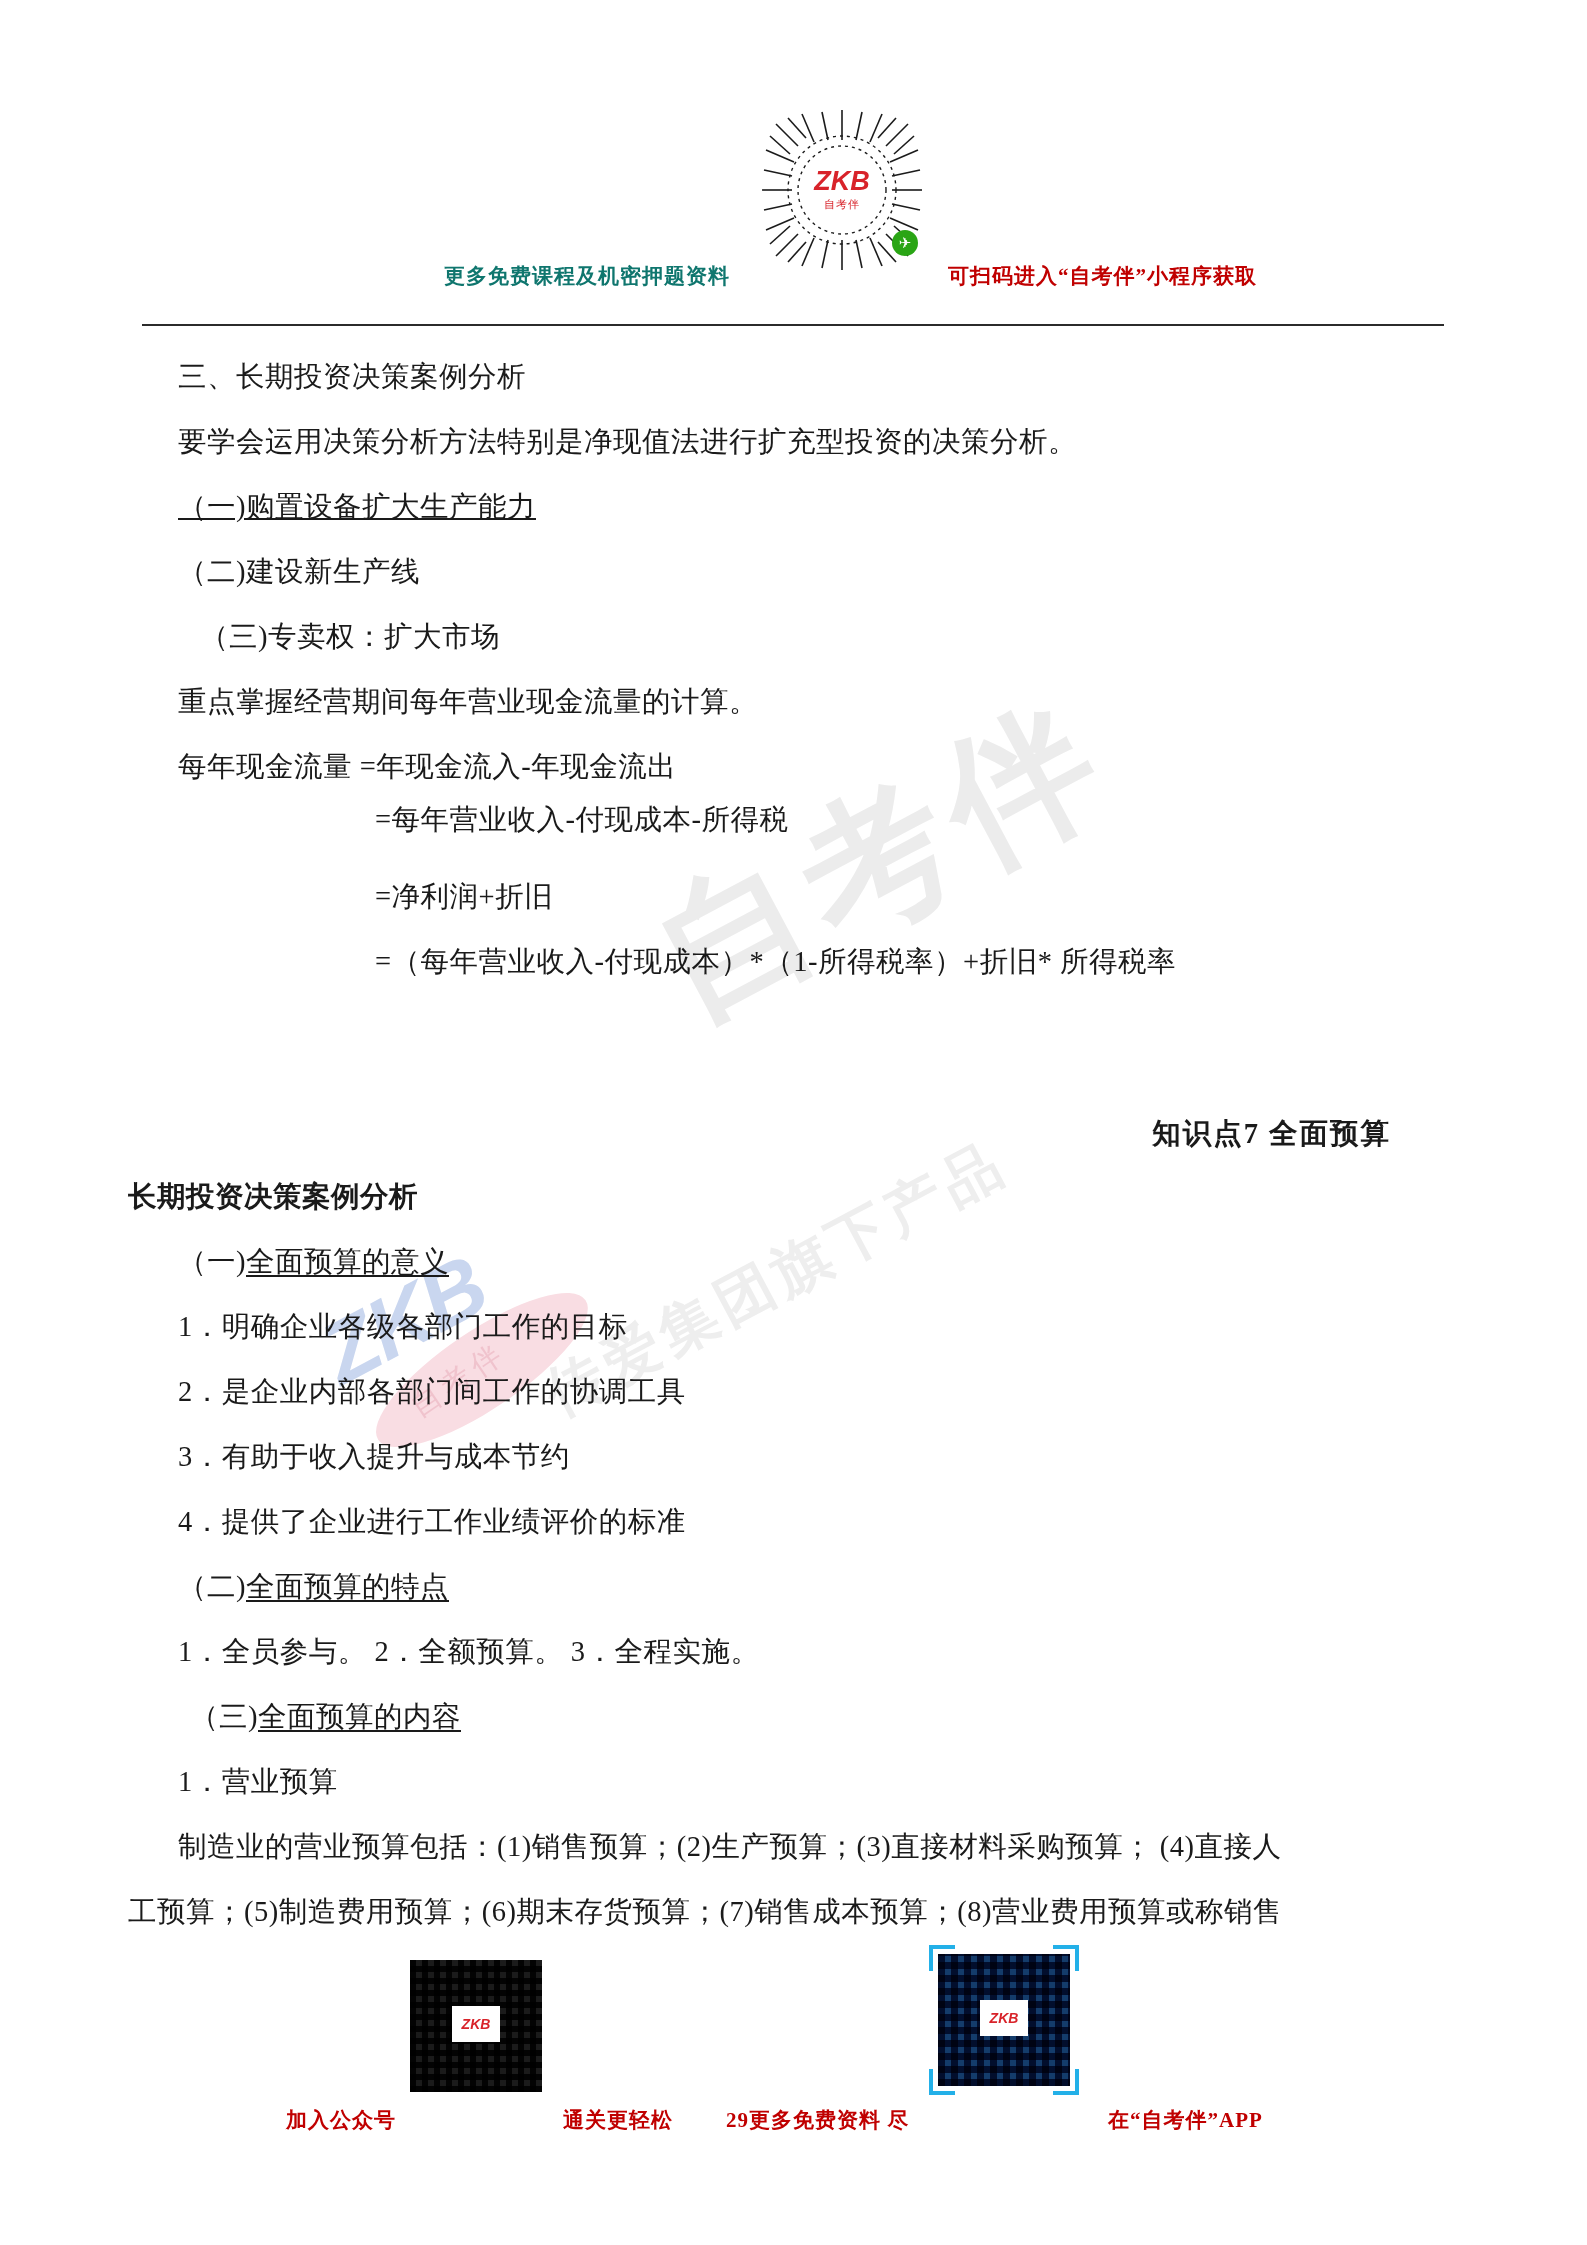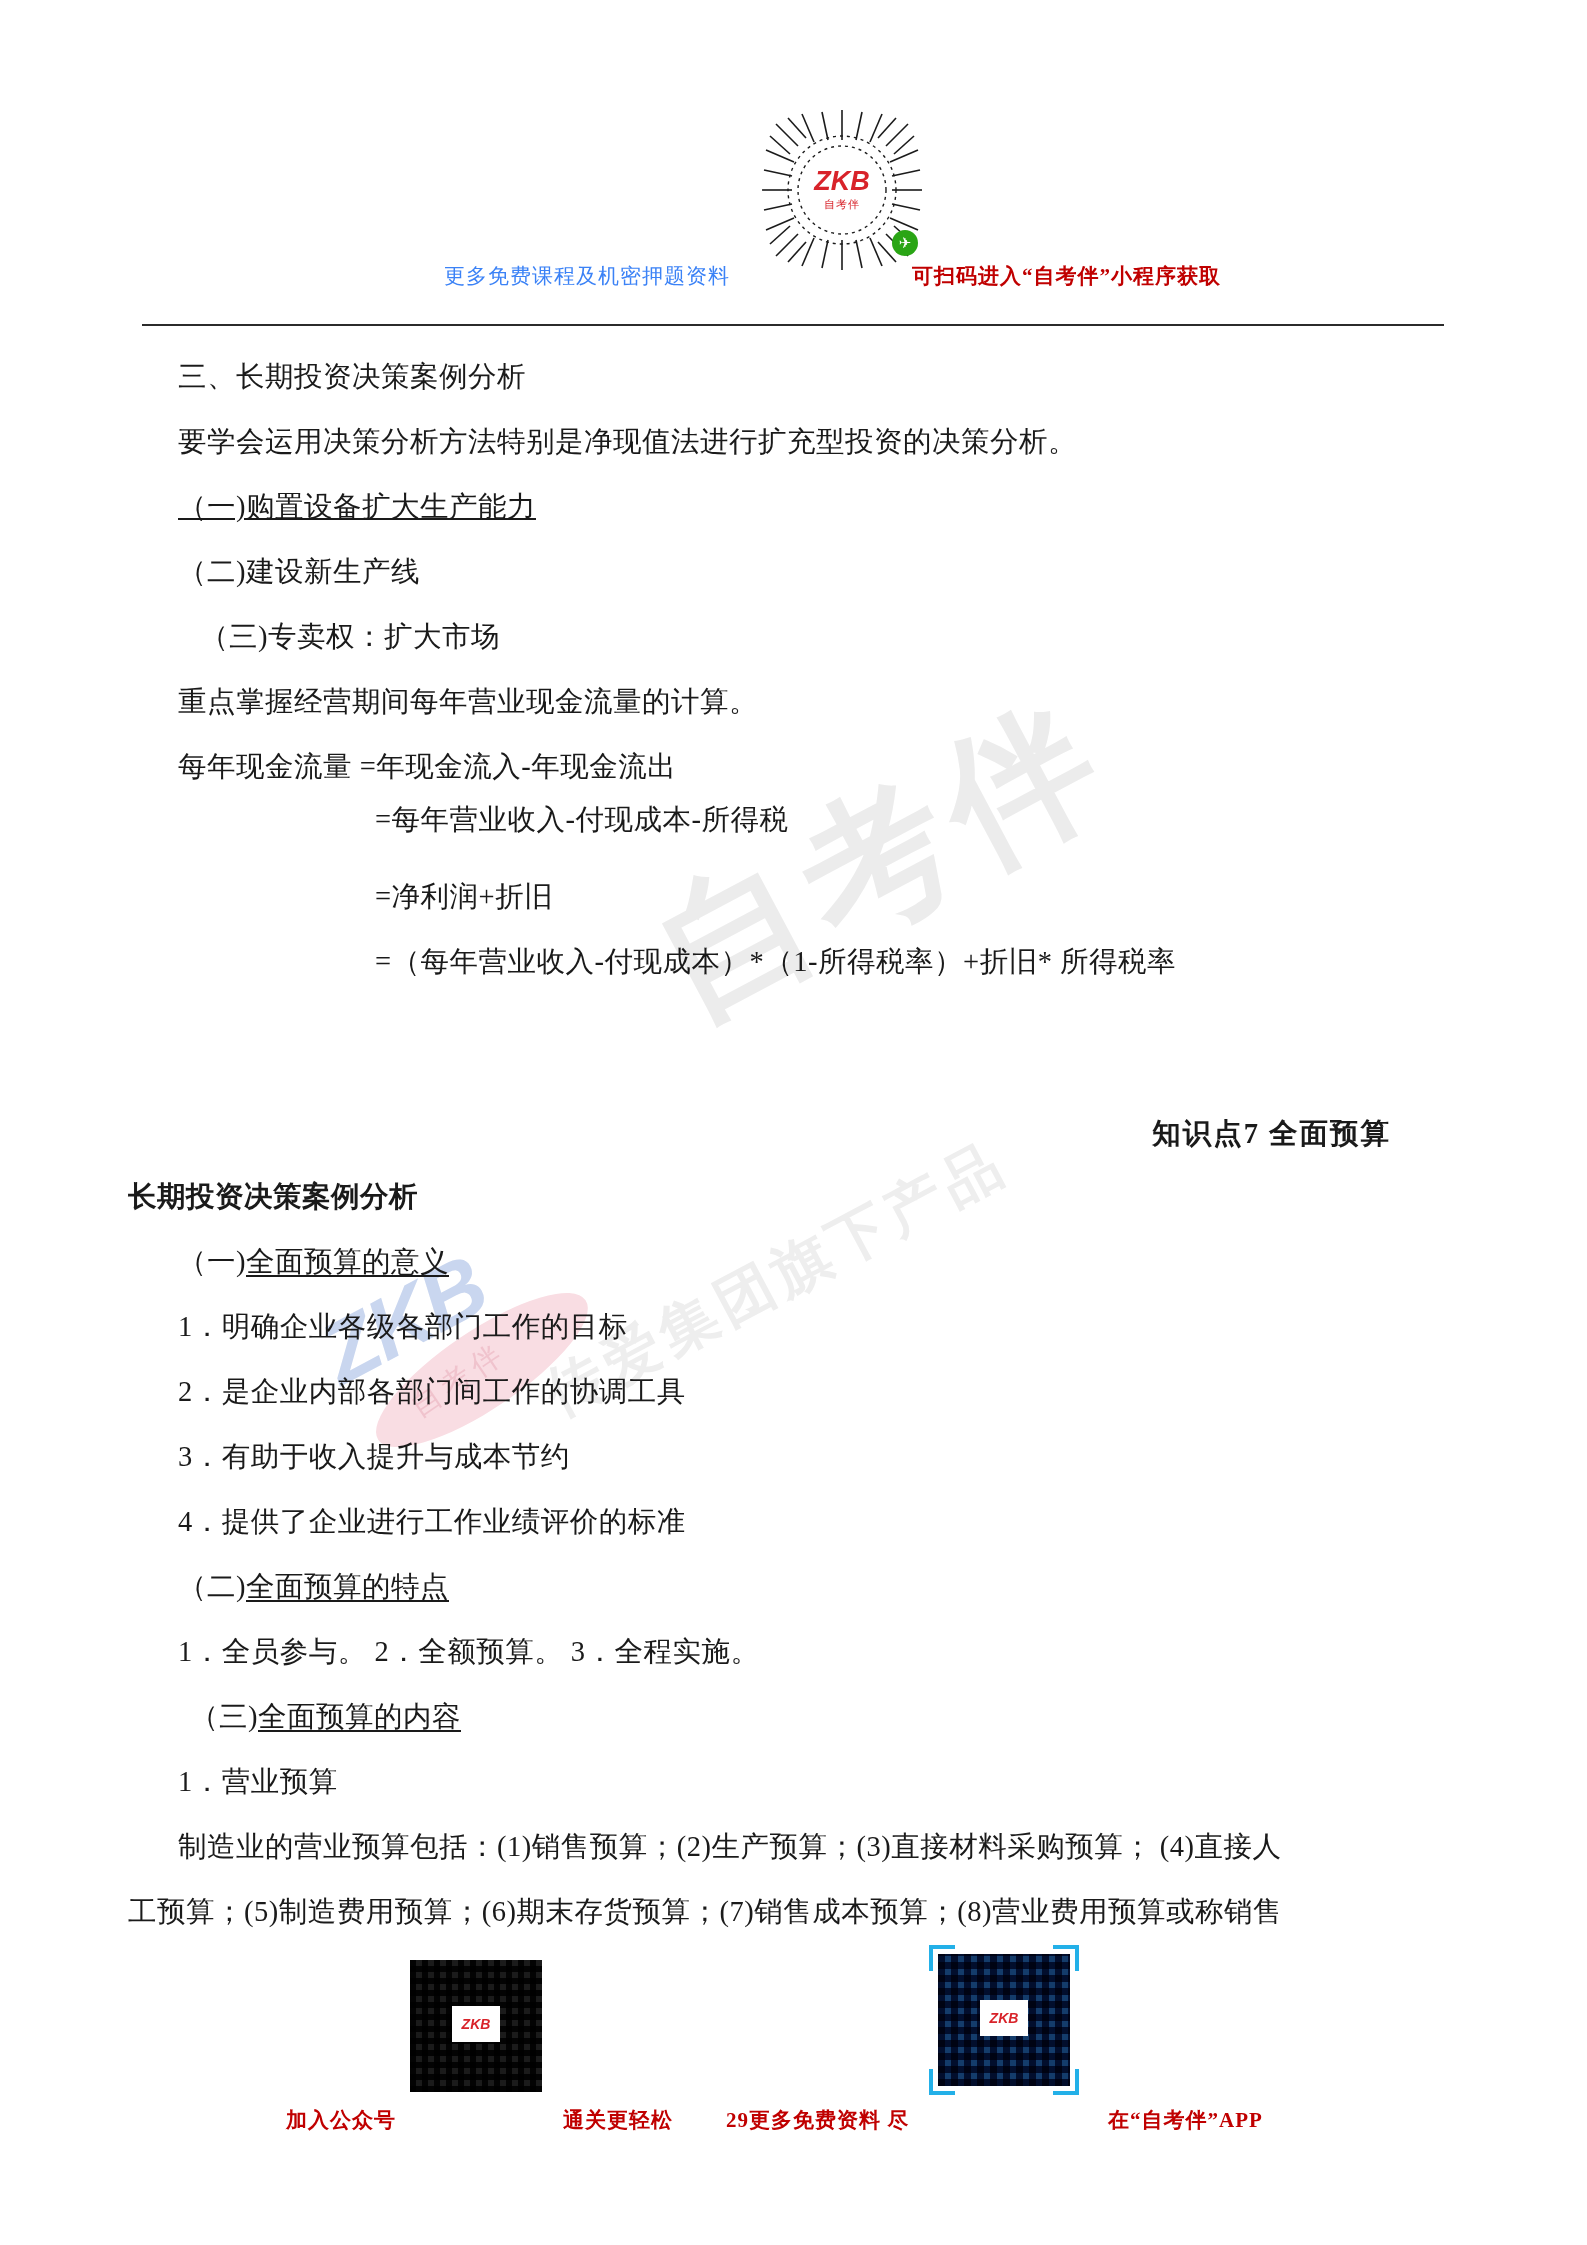--- a/index.html
+++ b/index.html
@@ -135,27 +135,27 @@
     font-size: 15px;
     line-height: 26px;
     text-align: center;
     font-family: "Liberation Sans", sans-serif;
   }
   .hdr-left {
     position: absolute;
     left: 444px;
     top: 262px;
     font-size: 21px;
-    color: #3b82f6;
-    font-weight: 400;
+    color: #0f766e;
+    font-weight: 700;
     letter-spacing: 1px;
   }
   .hdr-right {
     position: absolute;
-    left: 912px;
+    left: 948px;
     top: 262px;
     font-size: 21px;
     color: #c00000;
     font-weight: 700;
     letter-spacing: 1px;
   }
   .hdr-rule {
     position: absolute;
     left: 142px;
     top: 324px;

